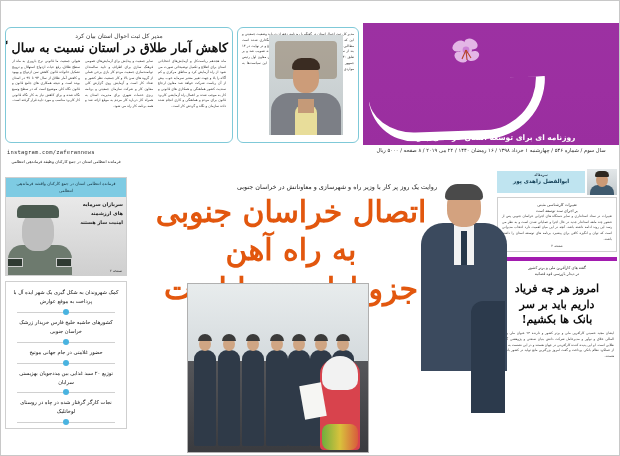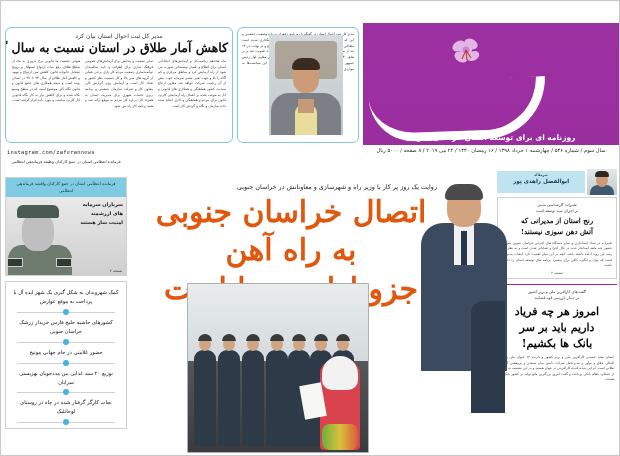--- a/index.html
+++ b/index.html
@@ -510,21 +510,21 @@
     font-size: 3.4px;
     color: #444444;
     text-align: center;
     direction: rtl;
     margin-top: 2px;
   }
 
   .interview-box {
     margin-top: 5px;
     width: 120px;
-    border-top: 1px solid #a21caf;
+    border-top: 4px solid #a21caf;
     padding: 4px 3px 0 3px;
     box-sizing: border-box;
   }
   .interview-kicker {
     font-size: 3.8px;
     line-height: 1.65;
     color: #333333;
     text-align: center;
     direction: rtl;
   }
@@ -685,24 +685,20 @@
       <div class="oped-avatar">
         <div class="oa-body"></div>
         <div class="oa-head"></div>
         <div class="oa-hair"></div>
       </div>
     </div>
 
     <div class="oped-body">
       <div class="oped-kicker">تغییرات کارشناسی مثبتی</div>
       <div class="oped-kicker">بر اجرای سند توسعه است</div>
-      <div class="oped-title">
-        <div>رنج استان از مدیرانی که</div>
-        <div>آتش دهن سوزی نیستند!</div>
-      </div>
       <div class="oped-text">تغییرات در ستاد استانداری و سایر دستگاه های اجرایی خراسان جنوبی پس از حضور چند ماهه استاندار جدید در حال اجرا و عملیاتی شدن است و به نظر می رسد این روند ادامه داشته باشد. آنچه در این میان اهمیت دارد انتخاب مدیرانی است که توان و انگیزه کافی برای پیشبرد برنامه های توسعه استان را داشته باشند.</div>
       <div class="oped-page">صفحه ۲</div>
     </div>
 
     <div class="interview-box">
       <div class="interview-kicker">گفته های کارآفرین ملی و برتر کشور</div>
       <div class="interview-kicker">در دیدار بازرسی قوه قضائیه</div>
       <div class="interview-title">
         <div>امروز هر چه فریاد</div>
         <div>داریم باید بر سر</div>

